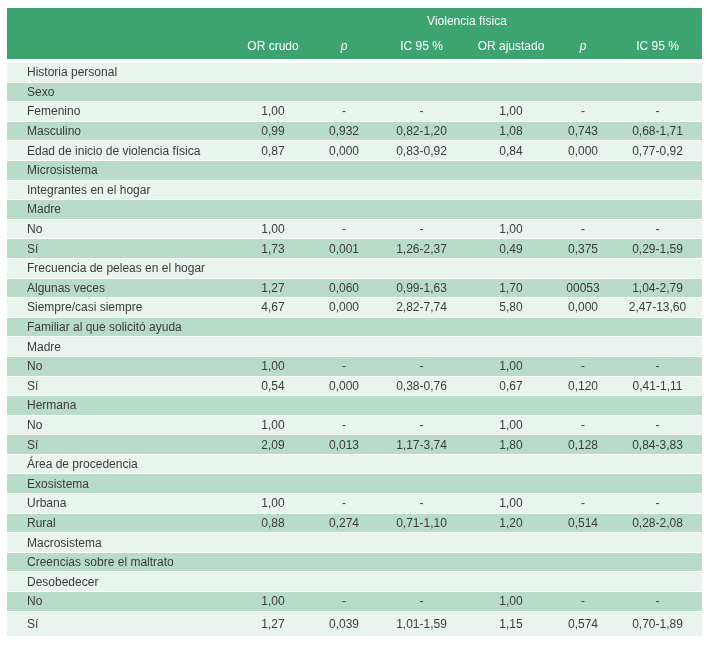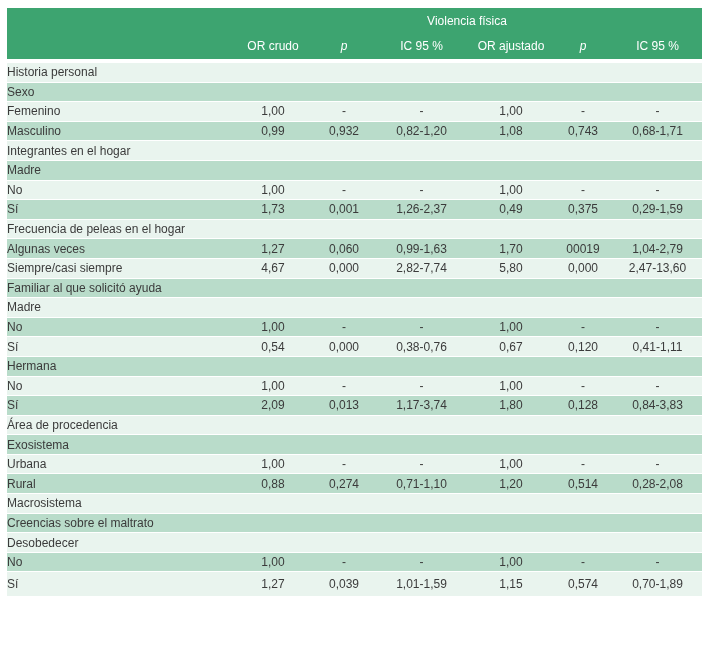--- a/index.html
+++ b/index.html
@@ -48,20 +48,21 @@
     height: 18.6px;
     padding: 0;
     border-bottom: 1px solid #ffffff;
     vertical-align: middle;
     text-align: center;
     white-space: nowrap;
     overflow: hidden;
   }
   tbody td.label {
     text-align: left;
+    padding-left: 20px;
   }
   tbody tr:nth-child(odd)  td { background: #e9f4ee; }
   tbody tr:nth-child(even) td { background: #b9dcca; }
   tbody tr:last-child td { height: 24px; }
 </style>
 </head>
 <body>
 
 <div class="page">
   <table class="stats">
@@ -120,20 +121,38 @@
         <tr>
           <td class="label">Masculino</td>
           <td>0,99</td>
           <td>0,932</td>
           <td>0,82-1,20</td>
           <td>1,08</td>
           <td>0,743</td>
           <td>0,68-1,71</td>
         </tr>
         <tr>
+          <td class="label">Edad de inicio de violencia física</td>
+          <td>0,87</td>
+          <td>0,000</td>
+          <td>0,83-0,92</td>
+          <td>0,84</td>
+          <td>0,000</td>
+          <td>0,77-0,92</td>
+        </tr>
+        <tr>
+          <td class="label">Microsistema</td>
+          <td></td>
+          <td></td>
+          <td></td>
+          <td></td>
+          <td></td>
+          <td></td>
+        </tr>
+        <tr>
           <td class="label">Integrantes en el hogar</td>
           <td></td>
           <td></td>
           <td></td>
           <td></td>
           <td></td>
           <td></td>
         </tr>
         <tr>
           <td class="label">Madre</td>
@@ -170,21 +189,21 @@
           <td></td>
           <td></td>
           <td></td>
         </tr>
         <tr>
           <td class="label">Algunas veces</td>
           <td>1,27</td>
           <td>0,060</td>
           <td>0,99-1,63</td>
           <td>1,70</td>
-          <td>00019</td>
+          <td>00053</td>
           <td>1,04-2,79</td>
         </tr>
         <tr>
           <td class="label">Siempre/casi siempre</td>
           <td>4,67</td>
           <td>0,000</td>
           <td>2,82-7,74</td>
           <td>5,80</td>
           <td>0,000</td>
           <td>2,47-13,60</td>

